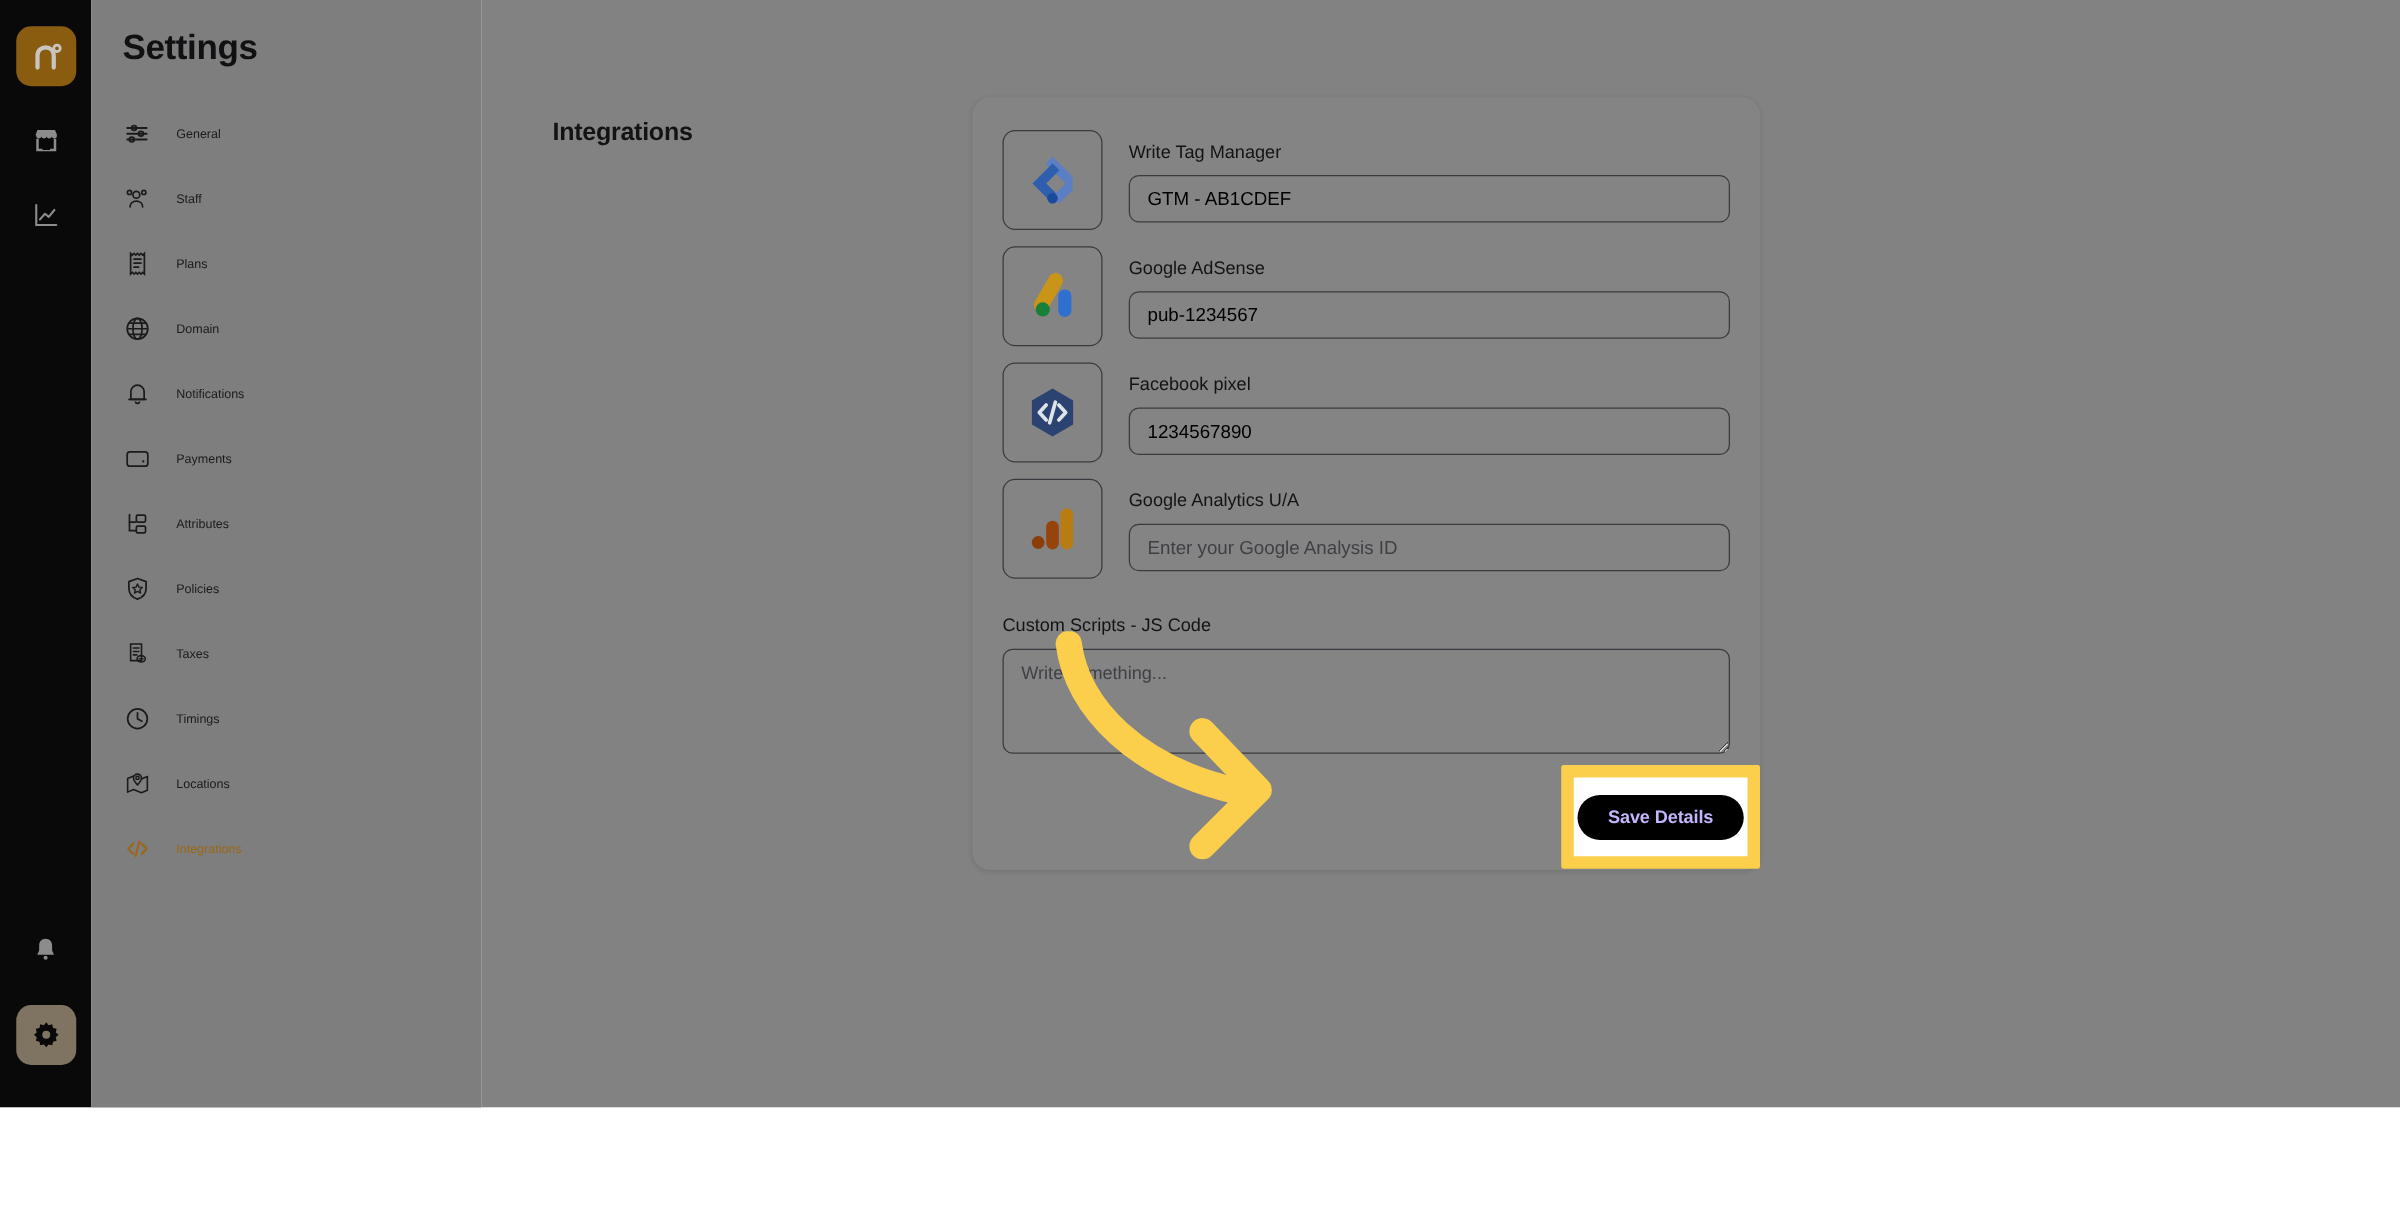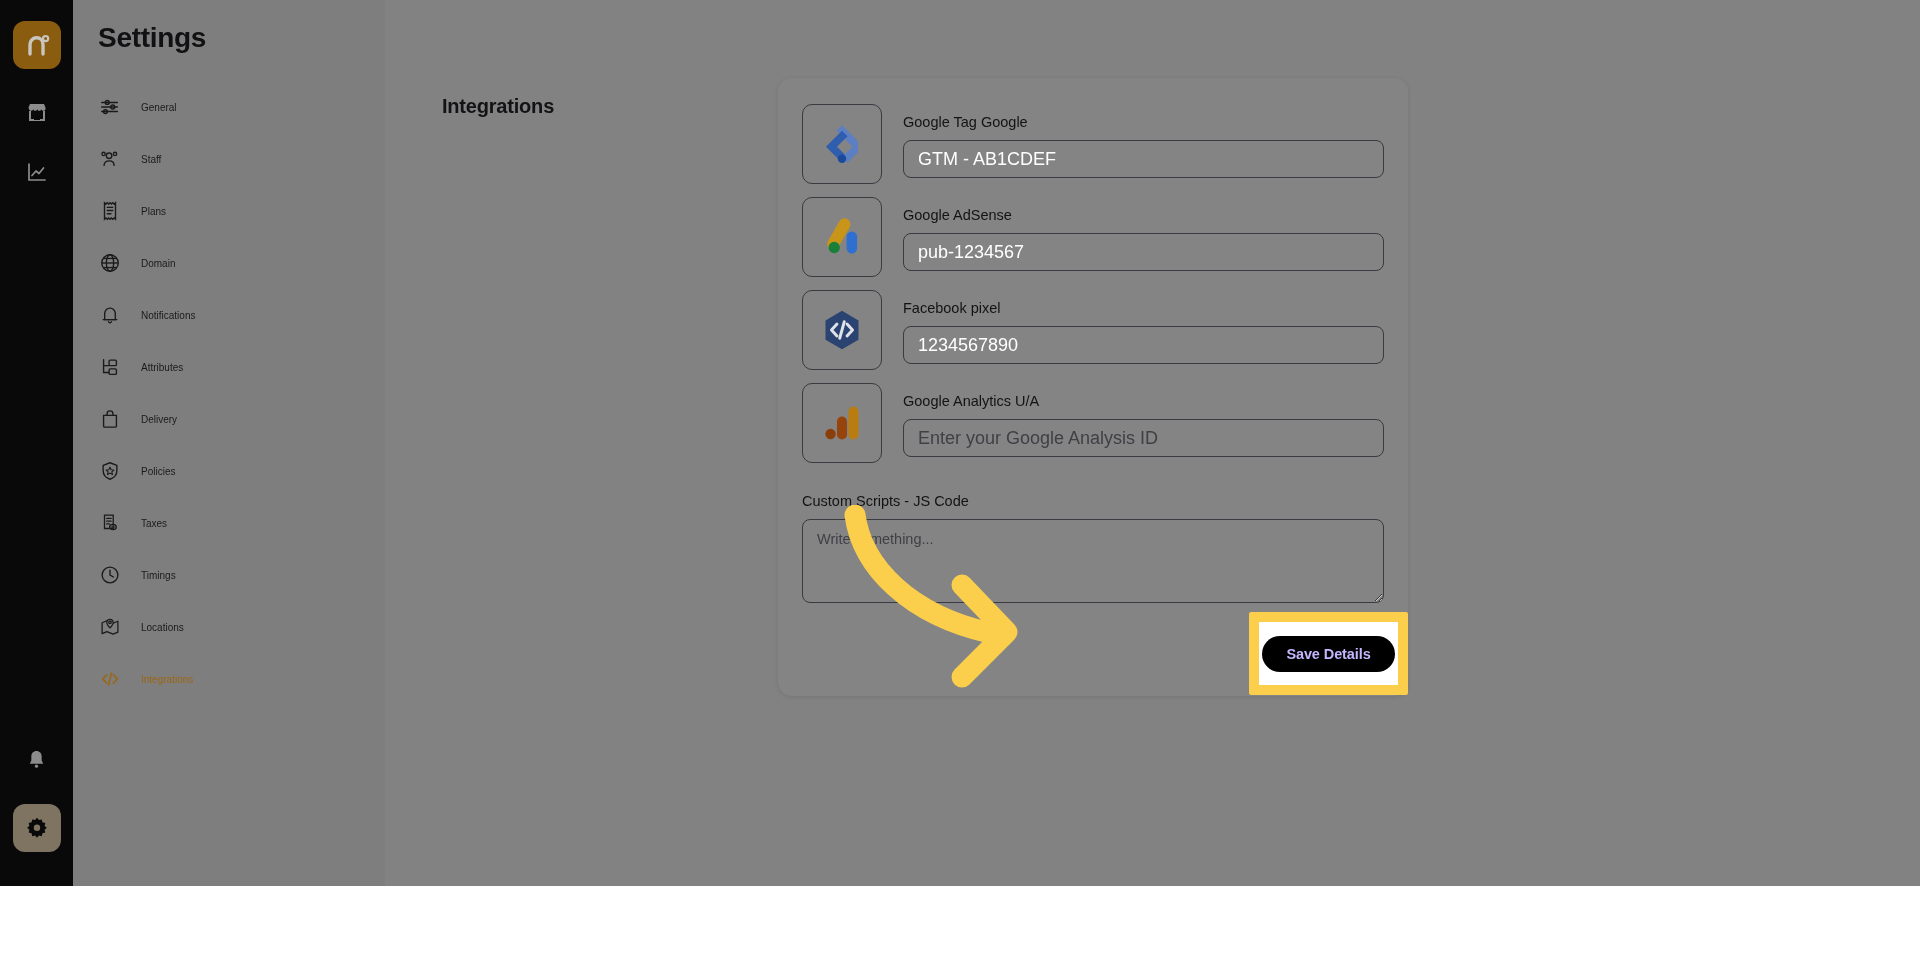--- a/index.html
+++ b/index.html
@@ -154,22 +154,22 @@
     font-weight: 500;
     margin-top: 10px;
     margin-bottom: 10px;
   }
   .int-input {
     height: 38px;
     border: 1px solid #3a3a40;
     border-radius: 8px;
     background: transparent;
     padding: 0 14px;
-    font-size: 18px;
-    color: #ffffff;
+    font-size: 15px;
+    color: #000000;
     font-family: "Liberation Sans", sans-serif;
     outline: none;
     width: 100%;
   }
   .int-input::placeholder { color: #3f3f45; }
 
   .scripts-label {
     font-size: 14.5px;
     color: #131315;
     font-weight: 500;
@@ -371,42 +371,42 @@
           <span class="nav-ico">
             <svg width="22" height="22" viewBox="0 0 24 24" fill="none" stroke="#1b1b1d" stroke-width="1.5" stroke-linecap="round">
               <path d="M6.2 17 L6.2 10.3 C6.2 7 8.8 4.5 12 4.5 C15.2 4.5 17.8 7 17.8 10.3 L17.8 17 Z"></path>
               <line x1="4.6" y1="17" x2="19.4" y2="17"></line>
               <path d="M10.3 19.4 C10.7 20.1 11.3 20.5 12 20.5 C12.7 20.5 13.3 20.1 13.7 19.4"></path>
             </svg>
           </span>
           <span class="nav-label">Notifications</span>
         </div>
 
+        <div class="nav-item">
+          <span class="nav-ico">
+            <svg width="22" height="22" viewBox="0 0 24 24" fill="none" stroke="#1b1b1d" stroke-width="1.5">
+              <rect x="3" y="6" width="18" height="12.5" rx="2.4"></rect>
+              <circle cx="17" cy="14.3" r="1" fill="#1b1b1d" stroke="none"></circle>
+            </svg>
+          </span>
+          <span class="nav-label">Payments</span>
+        </div>
 
         <div class="nav-item">
           <span class="nav-ico">
             <svg width="22" height="22" viewBox="0 0 24 24" fill="none" stroke="#1b1b1d" stroke-width="1.5" stroke-linecap="round">
               <path d="M5 4 L5 18 L10.5 18"></path>
               <path d="M5 10.5 L10.5 10.5"></path>
               <rect x="11" y="4.5" width="8" height="6" rx="1.3"></rect>
               <rect x="11" y="14" width="8" height="6" rx="1.3"></rect>
             </svg>
           </span>
           <span class="nav-label">Attributes</span>
         </div>
 
-        <div class="nav-item">
-          <span class="nav-ico">
-            <svg width="22" height="22" viewBox="0 0 24 24" fill="none" stroke="#1b1b1d" stroke-width="1.5" stroke-linecap="round">
-              <path d="M5 8 L19 8 L19 19.5 C19 20.3 18.4 20.8 17.7 20.8 L6.3 20.8 C5.6 20.8 5 20.3 5 19.5 Z"></path>
-              <path d="M8.8 8 L8.8 6.2 C8.8 4.4 10.2 3.2 12 3.2 C13.8 3.2 15.2 4.4 15.2 6.2 L15.2 8"></path>
-            </svg>
-          </span>
-          <span class="nav-label">Delivery</span>
-        </div>
 
         <div class="nav-item">
           <span class="nav-ico">
             <svg width="22" height="22" viewBox="0 0 24 24" fill="none" stroke="#1b1b1d" stroke-width="1.5" stroke-linejoin="round">
               <path d="M12 3 L19.5 5.8 L19.5 11.5 C19.5 16.2 16.3 19.6 12 21 C7.7 19.6 4.5 16.2 4.5 11.5 L4.5 5.8 Z"></path>
               <path d="M12 7.8 L13.3 10.6 L16.2 10.9 L14 12.9 L14.7 15.8 L12 14.3 L9.3 15.8 L10 12.9 L7.8 10.9 L10.7 10.6 Z" stroke-width="1.2"></path>
             </svg>
           </span>
           <span class="nav-label">Policies</span>
         </div>
@@ -470,21 +470,21 @@
           <div class="int-row">
             <div class="int-icon">
               <svg width="44" height="44" viewBox="0 0 48 48">
                 <path d="M24 3.5 L41.5 21 L35.5 27 L18 9.5 Z" fill="#5c7fc4"></path>
                 <path d="M24 44.5 L6.5 27 L24 9.5 L30 15.5 L18.5 27 L30 38.5 Z" fill="#2f5eae"></path>
                 <path d="M41.5 21 L24 38.5 L30 44.5 L41.5 33 Z" fill="#5c7fc4"></path>
                 <circle cx="24" cy="40" r="4.6" fill="#1b4a9c"></circle>
               </svg>
             </div>
             <div class="int-fields">
-              <div class="int-label">Google Tag Google</div>
+              <div class="int-label">Write Tag Manager</div>
               <input class="int-input" type="text" value="GTM - AB1CDEF" style="">
             </div>
           </div>
 
           
           <div class="int-row">
             <div class="int-icon">
               <svg width="44" height="44" viewBox="0 0 48 48">
                 <rect x="14" y="2" width="13" height="38" rx="6.5" fill="#c99518" transform="rotate(30 20.5 21)"></rect>
                 <rect x="29" y="18" width="11.5" height="24" rx="5.75" fill="#2f6fd0"></rect>

